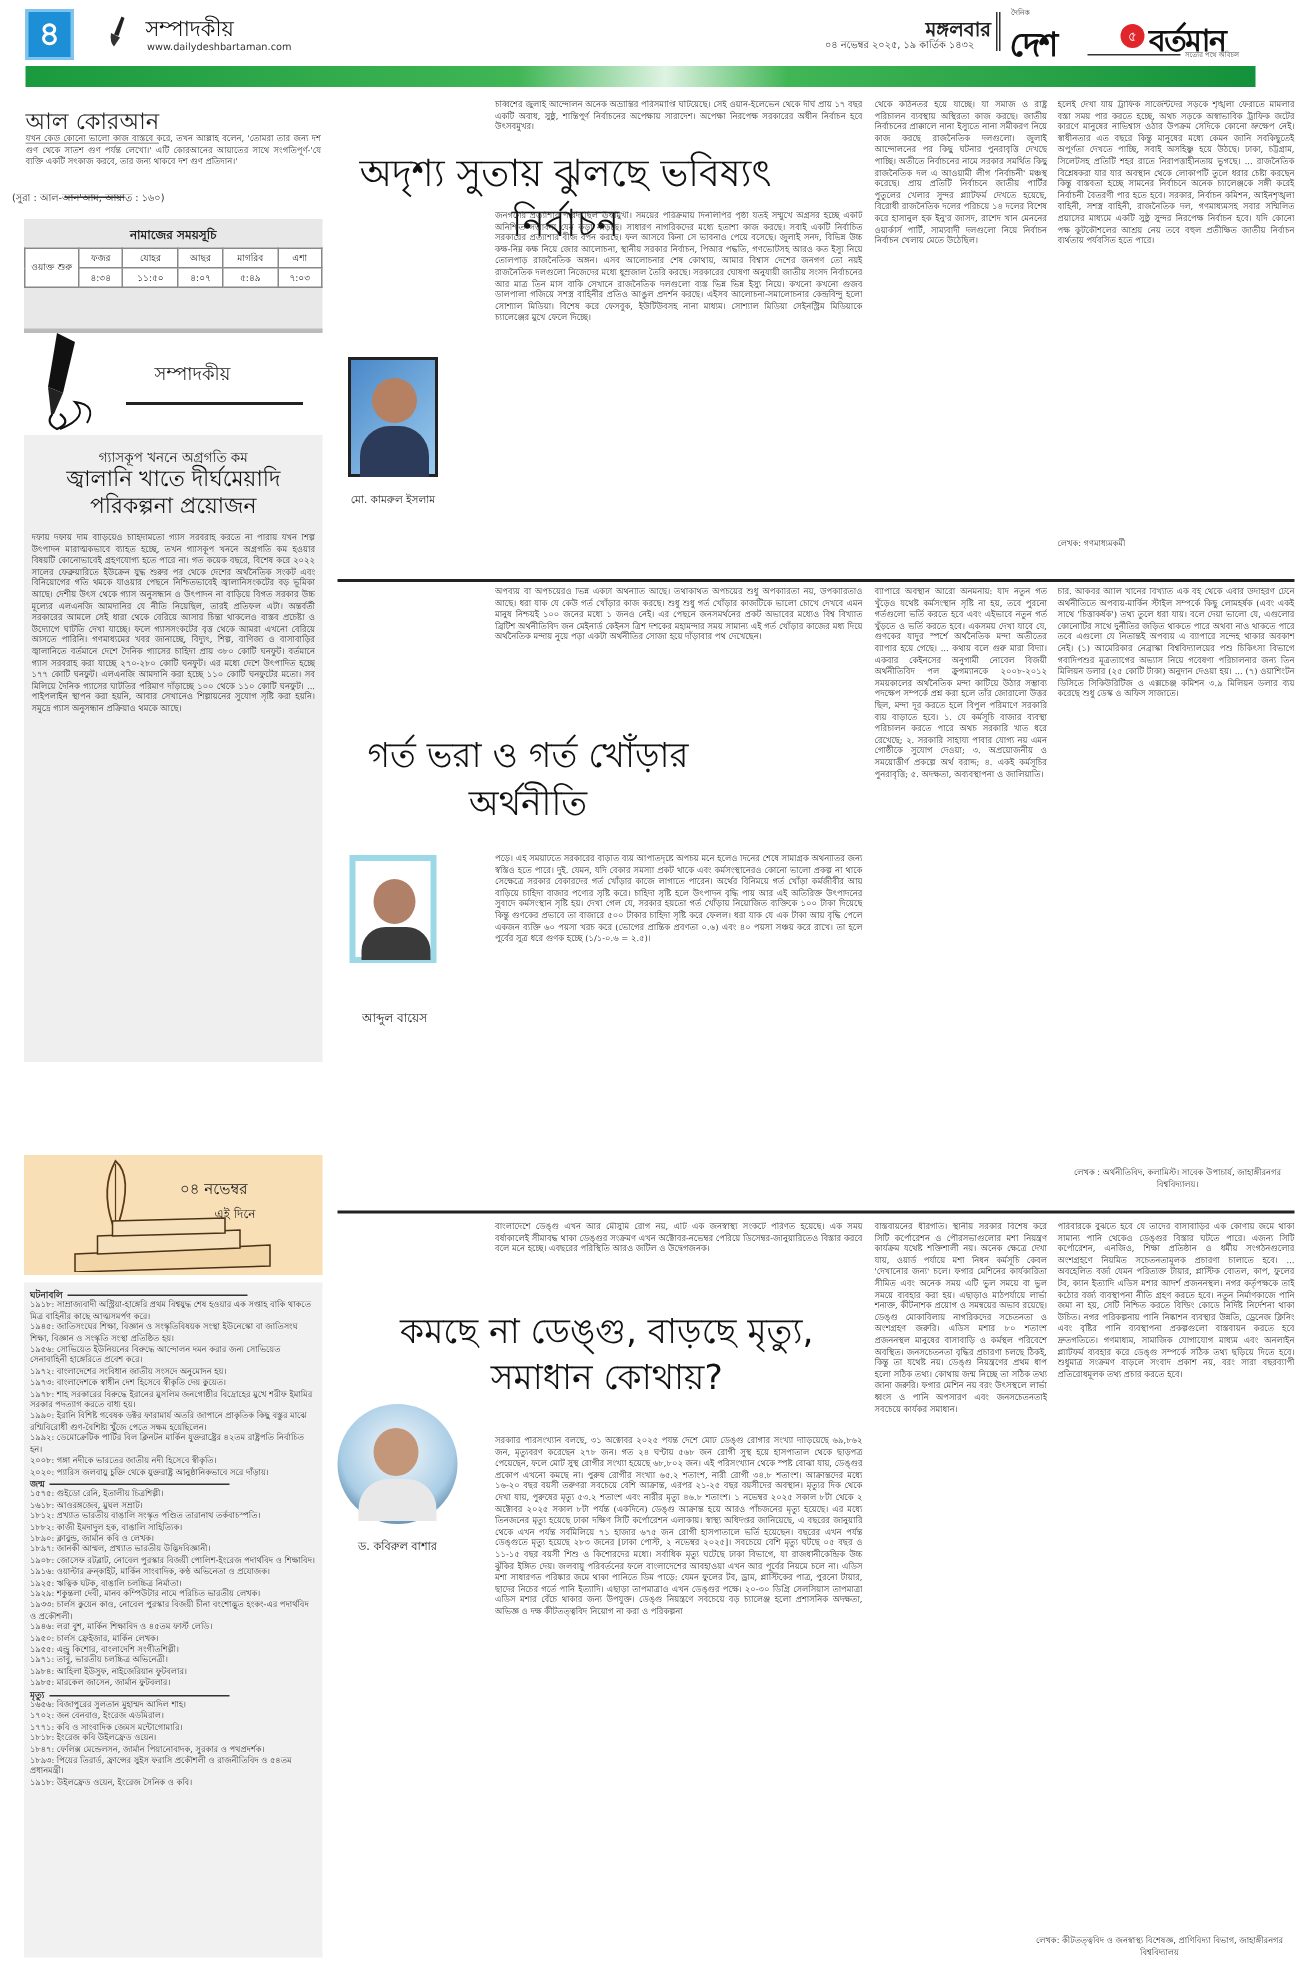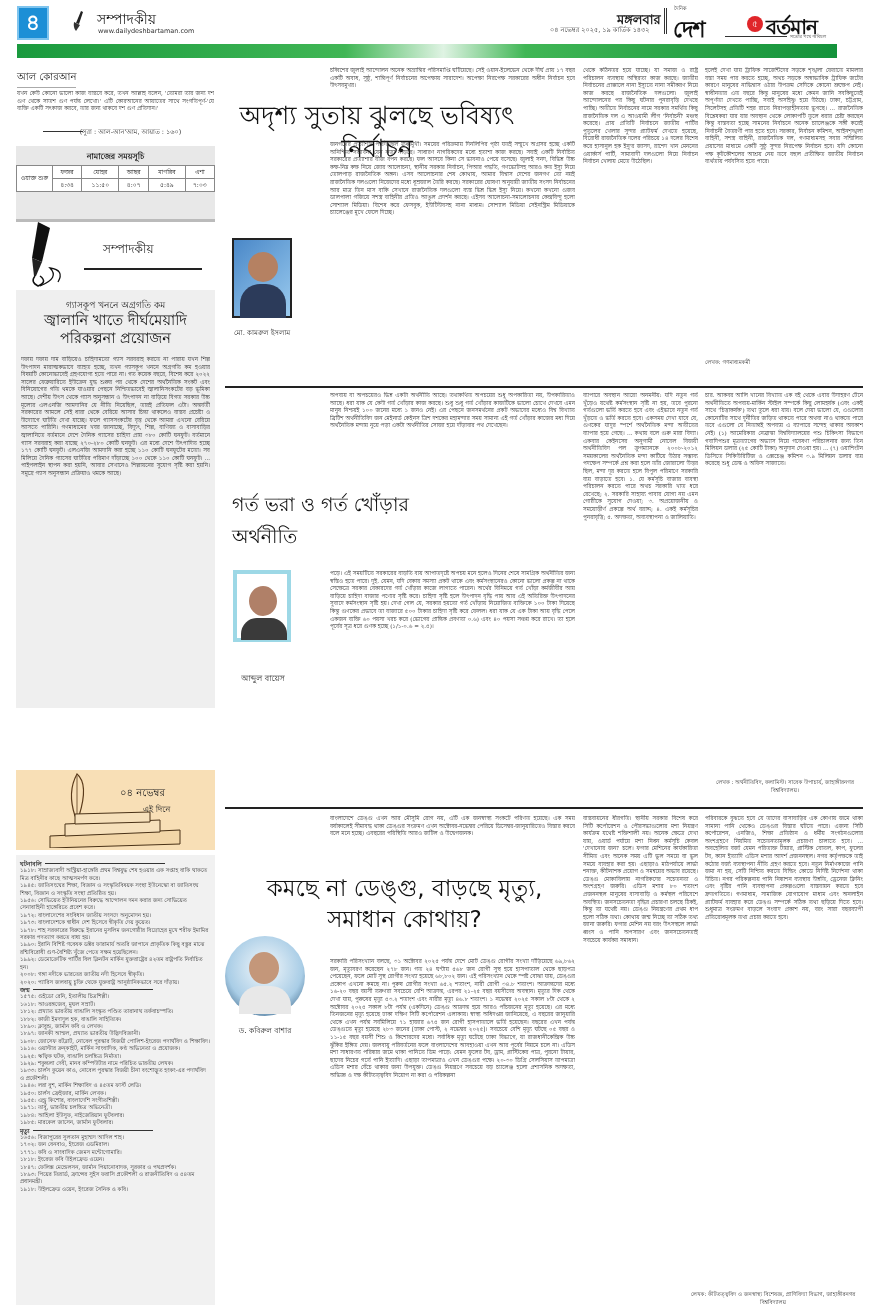--- a/index.html
+++ b/index.html
@@ -16,23 +16,23 @@
 #weekday{left:617px;top:10px;font-size:13px;font-weight:bold;color:#222}
 #date-line{left:550px;top:25px;font-size:6.5px;color:#333}
 #hdr-sep{left:664px;top:8px;width:3px;height:26px;border-left:1px solid #333;border-right:1px solid #333}
 #mast-small{left:674px;top:5px;font-size:5px;color:#333}
 #mast-title{left:673px;top:12px;font-size:22px;font-weight:bold;color:#111;letter-spacing:-1px}
 #mast-dot{left:747px;top:16px;width:16px;height:16px;border-radius:50%;background:#e0262a;color:#fff;font-size:9px;display:flex;align-items:center;justify-content:center}
 #mast-title2{left:766px;top:12px;font-size:20px;font-weight:bold;color:#111;letter-spacing:-1px}
 #mast-tag{left:790px;top:34px;font-size:4.5px;color:#444}
 #mast-line{left:725px;top:36px;width:62px;height:1px;background:#333}
 
-#quran-title{left:17px;top:69px;font-size:10px;color:#222;border-bottom:1px solid #aaa;padding-bottom:1px}
+#quran-title{left:17px;top:69px;font-size:15px;color:#222;border-bottom:1px solid #aaa;padding-bottom:1px}
 #quran-text{left:17px;top:90px;width:197px}
-#quran-ref{left:32px;top:127px;width:197px;font-size:6.5px;text-align:center;color:#333}
+#quran-ref{left:8px;top:127px;width:197px;font-size:6.5px;text-align:left;color:#333}
 #quran-ref-line{left:43px;top:131px;width:40px;height:1px;background:#333}
 #prayer-box{left:16px;top:146px;width:199px;height:76px;background:#e8e8e8;border-bottom:3px solid #bbb}
 #prayer-title{left:16px;top:150px;width:199px;text-align:center;font-size:8px;font-weight:bold;color:#222}
 #prayer-table{left:16px;top:165px;width:199px;border-collapse:collapse;background:#fff}
 #prayer-table td{border:1px solid #888;font-size:6px;text-align:center;height:13px;color:#222}
 #pen-big{left:20px;top:220px;width:60px;height:75px}
 #ed-label{left:103px;top:240px;font-size:12px;color:#222}
 #ed-line{left:84px;top:268px;width:118px;height:2px;background:#222}
 #editorial-box{left:16px;top:290px;width:199px;height:418px;background:#efefef}
 #ed-kicker{left:16px;top:298px;width:199px;text-align:center;font-size:9px;color:#222}
@@ -52,21 +52,21 @@
 #a1-photo .face{position:absolute;left:14px;top:12px;width:30px;height:30px;border-radius:50%;background:#b58162}
 #a1-photo .suit{position:absolute;left:6px;top:44px;width:46px;height:34px;border-radius:20px 20px 0 0;background:#2c3b5a}
 #a1-author{left:229px;top:327px;width:66px;text-align:center;font-size:7px;color:#222}
 #a1-c1top{left:330px;top:67px;width:245px;height:37px}
 #a1-c1{left:330px;top:141px;width:245px;height:226px}
 #a1-c2{left:583px;top:67px;width:115px;height:300px}
 #a1-c3{left:705px;top:67px;width:158px;height:300px}
 #a1-byline{left:705px;top:359px;font-size:5.5px;color:#333}
 #rule1{left:225px;top:386px;width:638px;height:2px;background:#222}
 
-#a2-headline{left:232px;top:488px;width:240px;font-size:19px;line-height:32px;color:#111}
+#a2-headline{left:232px;top:488px;width:240px;text-align:center;font-size:23px;line-height:32px;color:#111}
 #a2-photo{left:233px;top:570px;width:58px;height:72px;border:4px solid #9dd8e6;background:#fff}
 #a2-photo .face{position:absolute;left:12px;top:12px;width:28px;height:30px;border-radius:50%;background:#b08068}
 #a2-photo .suit{position:absolute;left:4px;top:44px;width:46px;height:22px;border-radius:16px 16px 0 0;background:#3a3a3a}
 #a2-author{left:232px;top:672px;width:62px;text-align:center;font-size:8px;color:#222}
 #a2-c1top{left:330px;top:392px;width:245px;height:100px}
 #a2-c1{left:330px;top:570px;width:245px;height:240px}
 #a2-c2{left:583px;top:392px;width:115px;height:400px}
 #a2-c3{left:705px;top:392px;width:158px;height:390px}
 #a2-byline{left:710px;top:778px;width:150px;text-align:center;font-size:5.5px;line-height:8px;color:#333}
 #rule2{left:225px;top:807px;width:638px;height:2px;background:#222}

